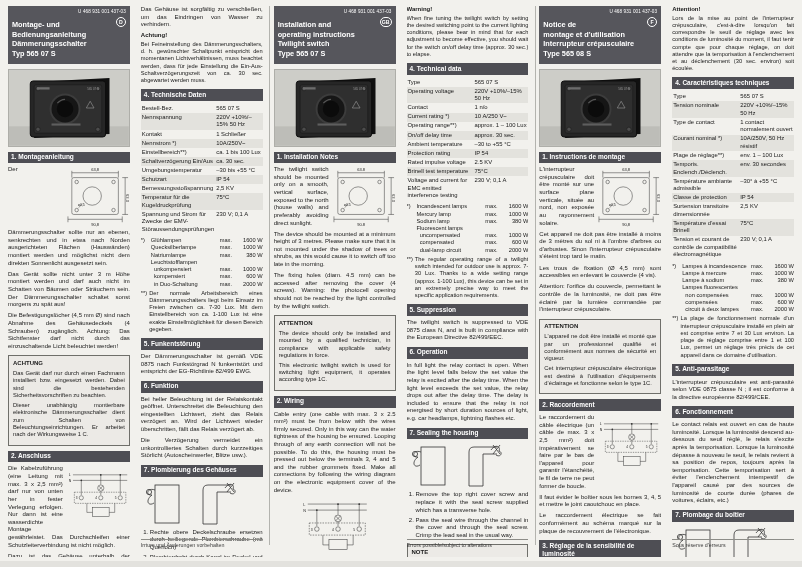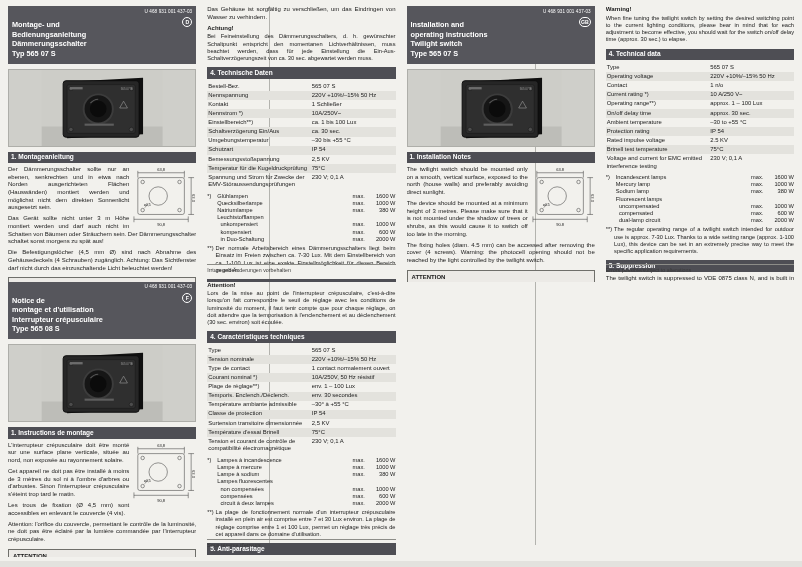--- a/index.html
+++ b/index.html
@@ -1,21 +1,21 @@
 <!DOCTYPE html>
 <html><head>
 <meta charset="utf-8">
 <style>
   *{box-sizing:border-box; margin:0; padding:0;}
   html,body{background:#c9c9c5;}
   .page{width:802px; height:567px; background:#f2f1ed; position:relative;
         font-family:"Liberation Sans", sans-serif; color:#1a1a1a; overflow:hidden;
         margin:0 auto; border-bottom:6px solid #e3e2de;}
   .cols{position:absolute; top:6px; left:8px; right:8px; bottom:4px;
-        display:grid; grid-template-columns:repeat(4,1fr); column-gap:11px;}
+        display:grid; grid-template-columns:repeat(6,1fr); column-gap:11px;}
   .col{overflow:hidden; position:relative; font-size:6px; line-height:1.27; padding-bottom:22px;}
   .vline{position:absolute; top:6px; bottom:16px; width:1px; background:#b3b3ae;}
 
   .hdr{background:#56565c; color:#fff; padding:3px 4px 5px; position:relative; min-height:52px;}
   .hdr .num{position:absolute; top:2.5px; right:4px; font-size:4.6px; letter-spacing:.1px;}
   .hdr .badge{position:absolute; top:11px; right:4px; min-width:10px; height:10px; padding:0 1px;
               border:1px solid #fff; border-radius:6px; font-size:5.2px; font-weight:bold;
               text-align:center; line-height:9.5px;}
   .hdr .title{margin-top:11px; font-weight:bold; font-size:7.3px; line-height:1.32; white-space:pre-line;}
 

